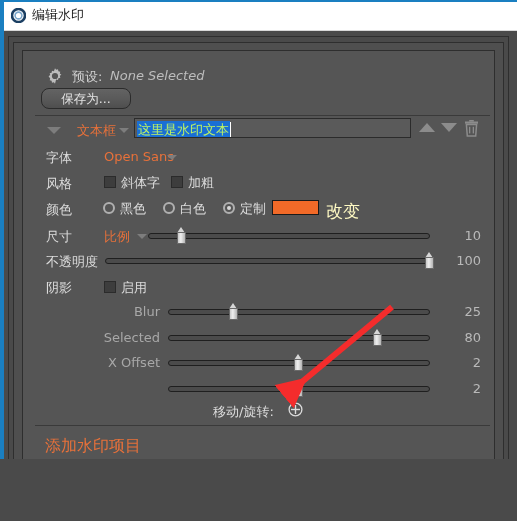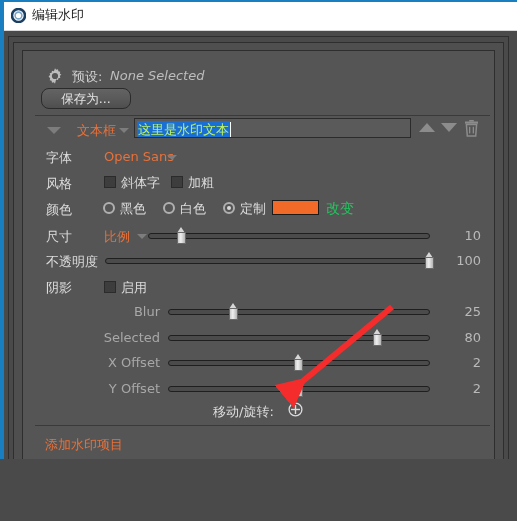--- a/index.html
+++ b/index.html
@@ -281,22 +281,22 @@
   .color-swatch {
     position: absolute;
     left: 272px; top: 200px;
     width: 47px; height: 15px;
     border: 1px solid #1a1a1a;
     box-sizing: border-box;
   }
   .change-link {
     position: absolute;
     left: 326px; top: 200px;
-    font-size: 14px;
-    color: #22c55e;
+    font-size: 17px;
+    color: #fef9c3;
     white-space: nowrap;
   }
 
   
   .slider {
     position: absolute;
     height: 8px;
   }
   .slider .track {
     position: absolute;
@@ -357,21 +357,21 @@
   }
   .plus-icon {
     position: absolute;
     left: 288px; top: 402px;
     width: 15px; height: 15px;
   }
 
   .add-item-link {
     position: absolute;
     left: 45px; top: 436px;
-    font-size: 13px;
+    font-size: 16px;
     color: #e8713a;
     white-space: nowrap;
   }
 
   
   .annot-arrow {
     position: absolute;
     left: 0; top: 0;
     width: 517px; height: 521px;
     pointer-events: none;
@@ -499,21 +499,20 @@
   <div class="sub-lbl" style="left:60px; top:355px;">X Offset</div>
   <div class="slider" style="left:168px; top:359px; width:262px;">
     <div class="track"></div>
     <div class="thumb" id="thumb-s2" style="left: 50%;">
       <div class="tip"></div>
         <div class="body"></div>
     </div>
   </div>
   <div class="val" style="left:445px; top:355px;">2</div>
 
-  <div class="sub-lbl" style="left:60px; top:381px;">Y Offset</div>
   <div class="slider" style="left:168px; top:385px; width:262px;">
     <div class="track"></div>
     <div class="thumb" id="thumb-s3" style="left: 50%;">
       <div class="tip"></div>
         <div class="body"></div>
     </div>
   </div>
   <div class="val" style="left:445px; top:381px;">2</div>
 
   <div class="moverot-lbl">移动/旋转:</div>

